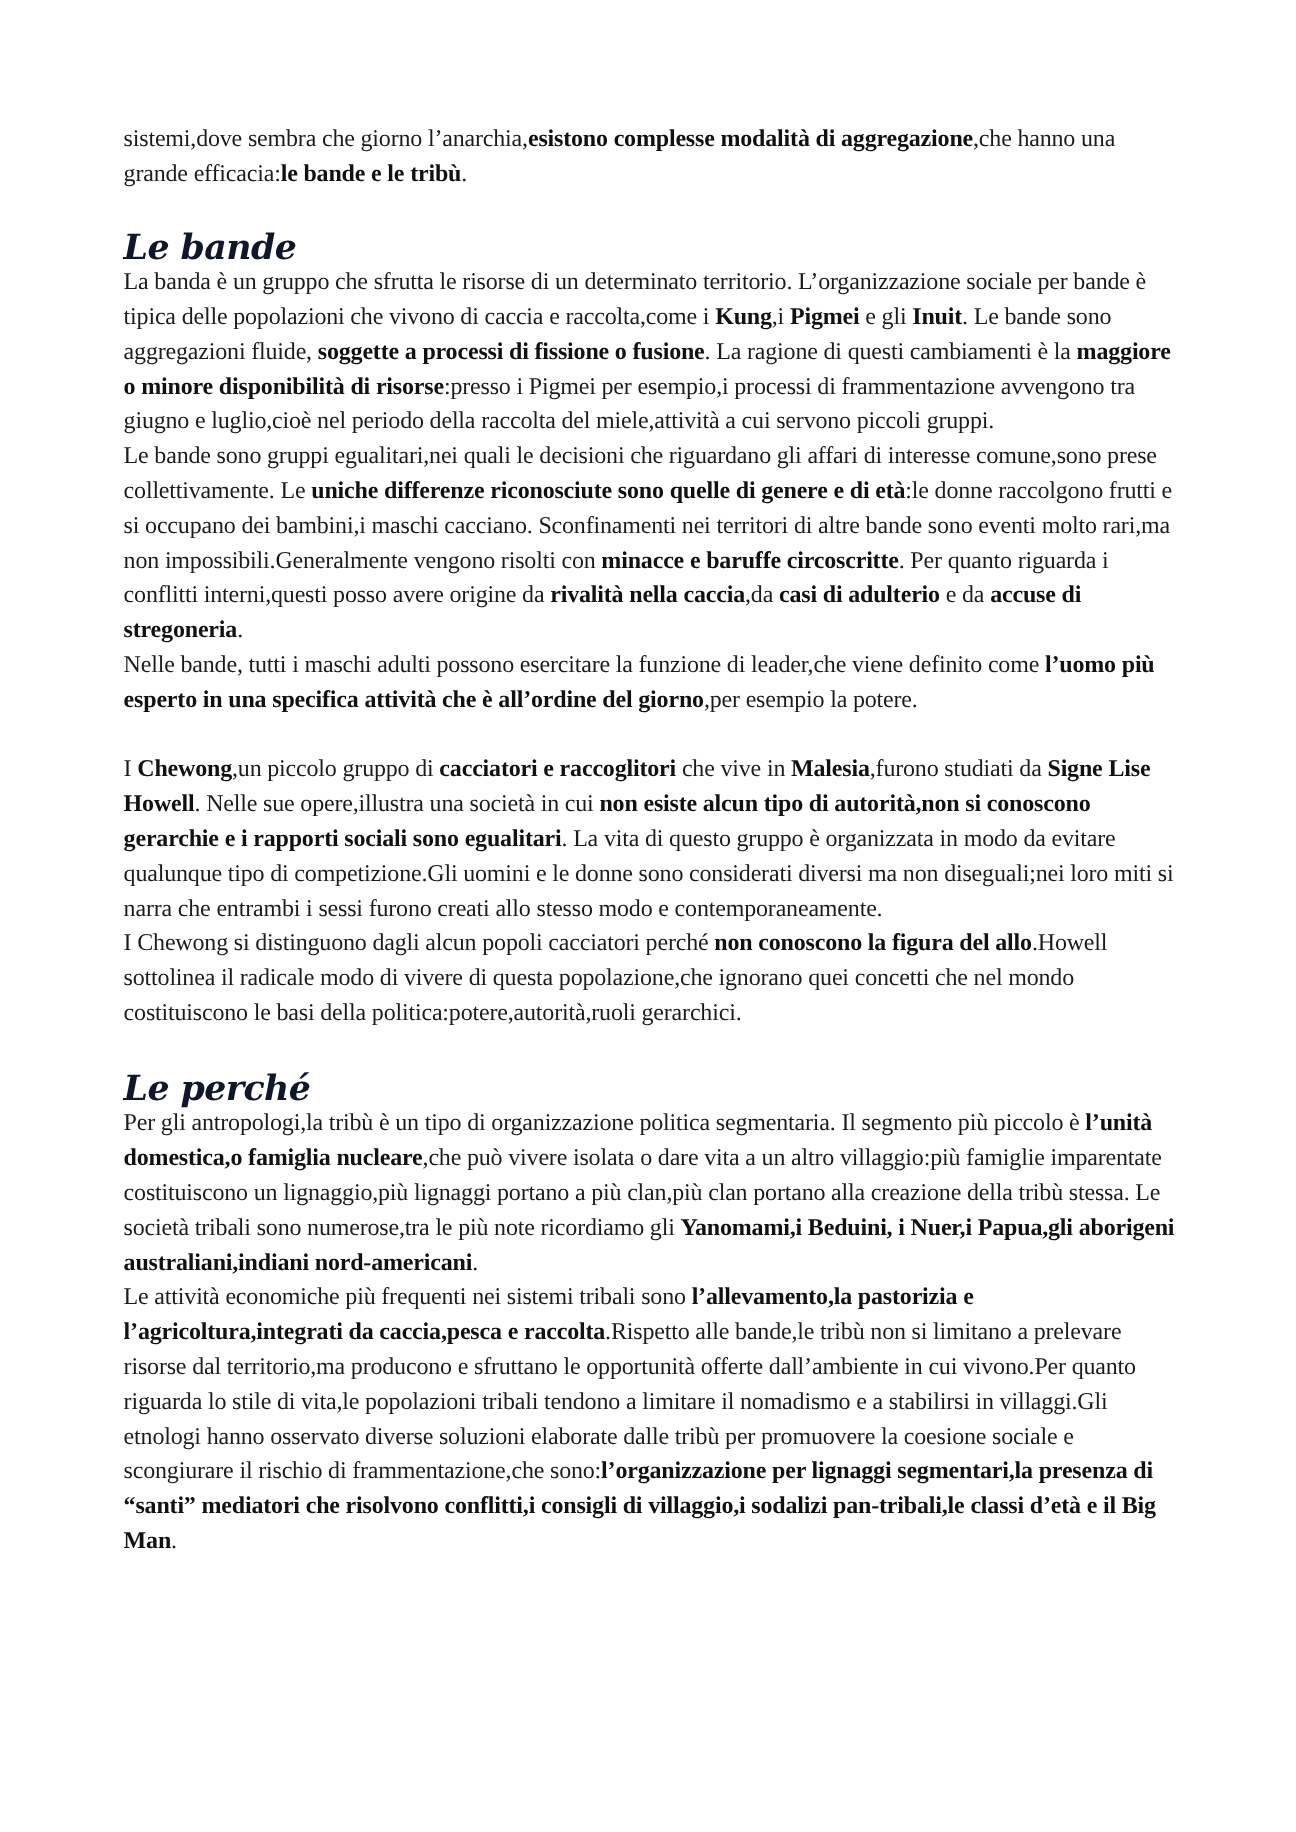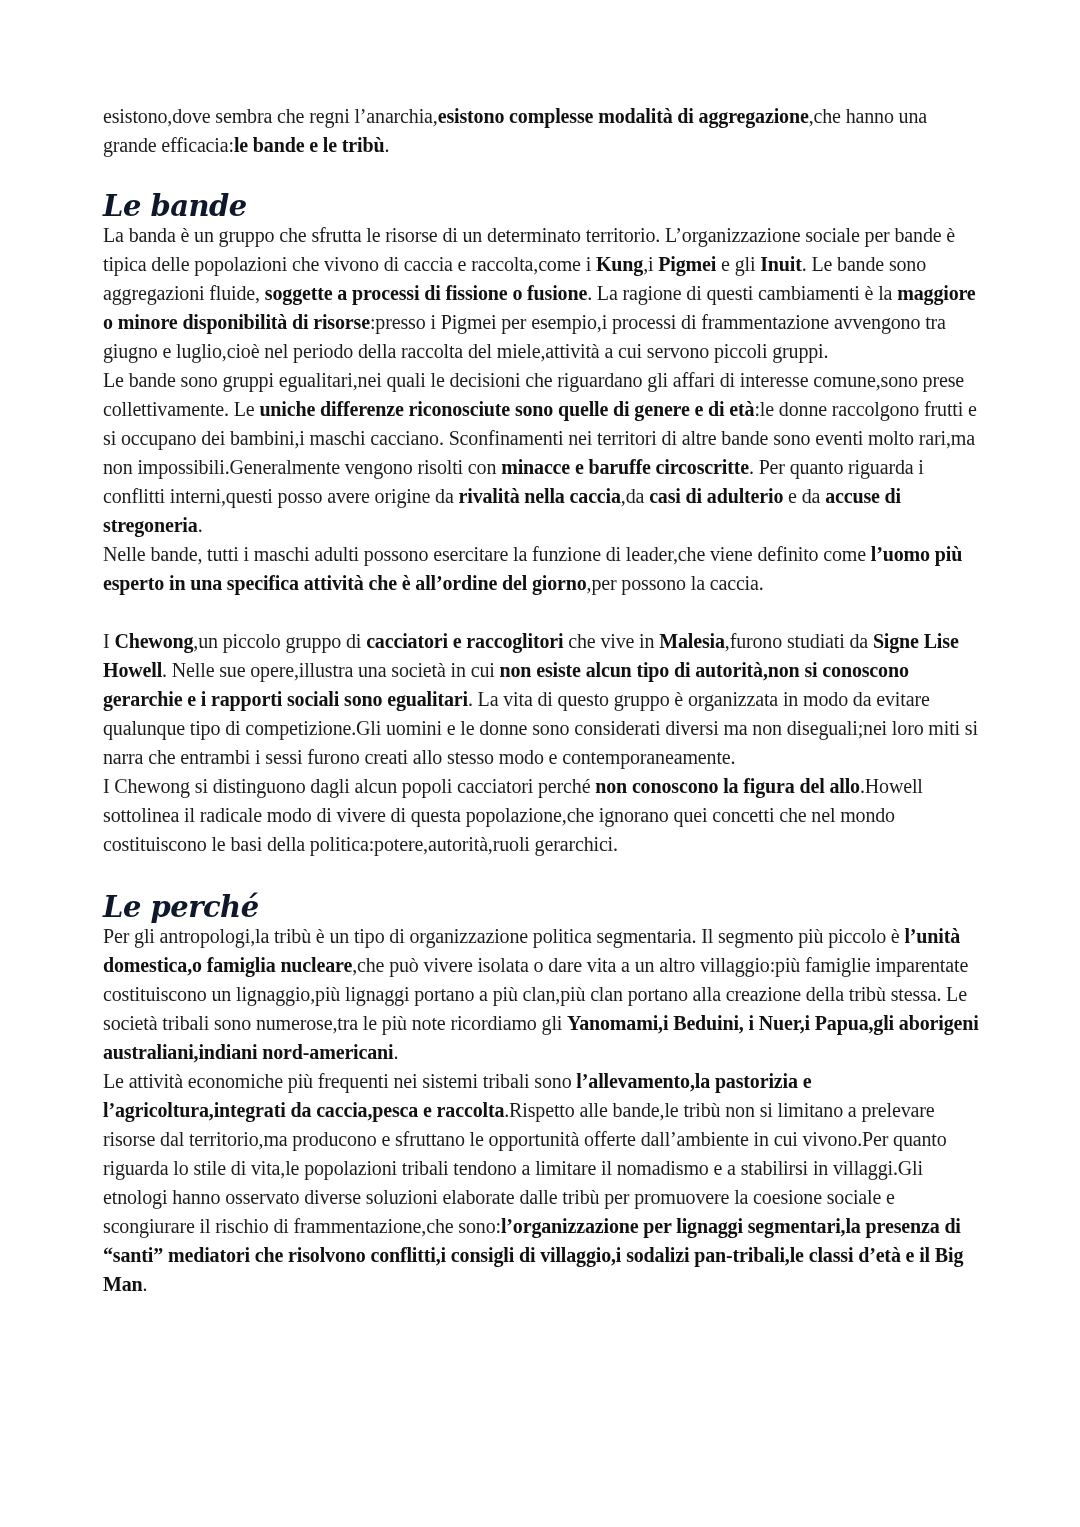--- a/index.html
+++ b/index.html
@@ -19,27 +19,27 @@
     font-size: 29px; line-height: 36px; color: #0f172a;
     margin: 0; letter-spacing: -0.5px;
   }
   .h1 { margin-top: 28px; margin-bottom: -3px; }
   .h2 { margin-top: 30px; margin-bottom: -3px; }
 </style>
 </head>
 <body>
 
 <div class="page">
-  <p class="para"><span>esistono,dove sembra che regni l’anarchia,</span><b>esistono complesse modalità di aggregazione</b><span>,che hanno una grande efficacia:</span><b>le bande e le tribù</b><span>.</span></p>
+  <p class="para"><span>sistemi,dove sembra che giorno l’anarchia,</span><b>esistono complesse modalità di aggregazione</b><span>,che hanno una grande efficacia:</span><b>le bande e le tribù</b><span>.</span></p>
 
   <h2 class="heading h1">Le bande</h2>
   <div>
       <p class="para"><span>La banda è un gruppo che sfrutta le risorse di un determinato territorio. L’organizzazione sociale per bande è tipica delle popolazioni che vivono di caccia e raccolta,come i </span><b>Kung</b><span>,i </span><b>Pigmei</b><span> e gli </span><b>Inuit</b><span>. Le bande sono aggregazioni fluide, </span><b>soggette a processi di fissione o fusione</b><span>. La ragione di questi cambiamenti è la </span><b>maggiore o minore disponibilità di risorse</b><span>:presso i Pigmei per esempio,i processi di frammentazione avvengono tra giugno e luglio,cioè nel periodo della raccolta del miele,attività a cui servono piccoli gruppi.</span></p>
       <p class="para"><span>Le bande sono gruppi egualitari,nei quali le decisioni che riguardano gli affari di interesse comune,sono prese collettivamente. Le </span><b>uniche differenze riconosciute sono quelle di genere e di età</b><span>:le donne raccolgono frutti e si occupano dei bambini,i maschi cacciano. Sconfinamenti nei territori di altre bande sono eventi molto rari,ma non impossibili.Generalmente vengono risolti con </span><b>minacce e baruffe circoscritte</b><span>. Per quanto riguarda i conflitti interni,questi posso avere origine da </span><b>rivalità nella caccia</b><span>,da </span><b>casi di adulterio</b><span> e da </span><b>accuse di stregoneria</b><span>.</span></p>
-      <p class="para"><span>Nelle bande, tutti i maschi adulti possono esercitare la funzione di leader,che viene definito come </span><b>l’uomo più esperto in una specifica attività che è all’ordine del giorno</b><span>,per possono la caccia.</span></p>
+      <p class="para"><span>Nelle bande, tutti i maschi adulti possono esercitare la funzione di leader,che viene definito come </span><b>l’uomo più esperto in una specifica attività che è all’ordine del giorno</b><span>,per esempio la potere.</span></p>
       <div class="gap"></div>
       <p class="para"><span>I </span><b>Chewong</b><span>,un piccolo gruppo di </span><b>cacciatori e raccoglitori</b><span> che vive in </span><b>Malesia</b><span>,furono studiati da </span><b>Signe Lise Howell</b><span>. Nelle sue opere,illustra una società in cui </span><b>non esiste alcun tipo di autorità,non si conoscono gerarchie e i rapporti sociali sono egualitari</b><span>. La vita di questo gruppo è organizzata in modo da evitare qualunque tipo di competizione.Gli uomini e le donne sono considerati diversi ma non diseguali;nei loro miti si narra che entrambi i sessi furono creati allo stesso modo e contemporaneamente.</span></p>
       <p class="para"><span>I Chewong si distinguono dagli alcun popoli cacciatori perché </span><b>non conoscono la figura del allo</b><span>.Howell sottolinea il radicale modo di vivere di questa popolazione,che ignorano quei concetti che nel mondo costituiscono le basi della politica:potere,autorità,ruoli gerarchici.</span></p>
     </div>
 
   <h2 class="heading h2">Le perché</h2>
   <div>
       <p class="para"><span>Per gli antropologi,la tribù è un tipo di organizzazione politica segmentaria. Il segmento più piccolo è </span><b>l’unità domestica,o famiglia nucleare</b><span>,che può vivere isolata o dare vita a un altro villaggio:più famiglie imparentate costituiscono un lignaggio,più lignaggi portano a più clan,più clan portano alla creazione della tribù stessa. Le società tribali sono numerose,tra le più note ricordiamo gli </span><b>Yanomami,i Beduini, i Nuer,i Papua,gli aborigeni australiani,indiani nord-americani</b><span>.</span></p>
       <p class="para"><span>Le attività economiche più frequenti nei sistemi tribali sono </span><b>l’allevamento,la pastorizia e l’agricoltura,integrati da caccia,pesca e raccolta</b><span>.Rispetto alle bande,le tribù non si limitano a prelevare risorse dal territorio,ma producono e sfruttano le opportunità offerte dall’ambiente in cui vivono.Per quanto riguarda lo stile di vita,le popolazioni tribali tendono a limitare il nomadismo e a stabilirsi in villaggi.Gli etnologi hanno osservato diverse soluzioni elaborate dalle tribù per promuovere la coesione sociale e scongiurare il rischio di frammentazione,che sono:</span><b>l’organizzazione per lignaggi segmentari,la presenza di “santi” mediatori che risolvono conflitti,i consigli di villaggio,i sodalizi pan-tribali,le classi d’età e il Big Man</b><span>.</span></p>
     </div>

